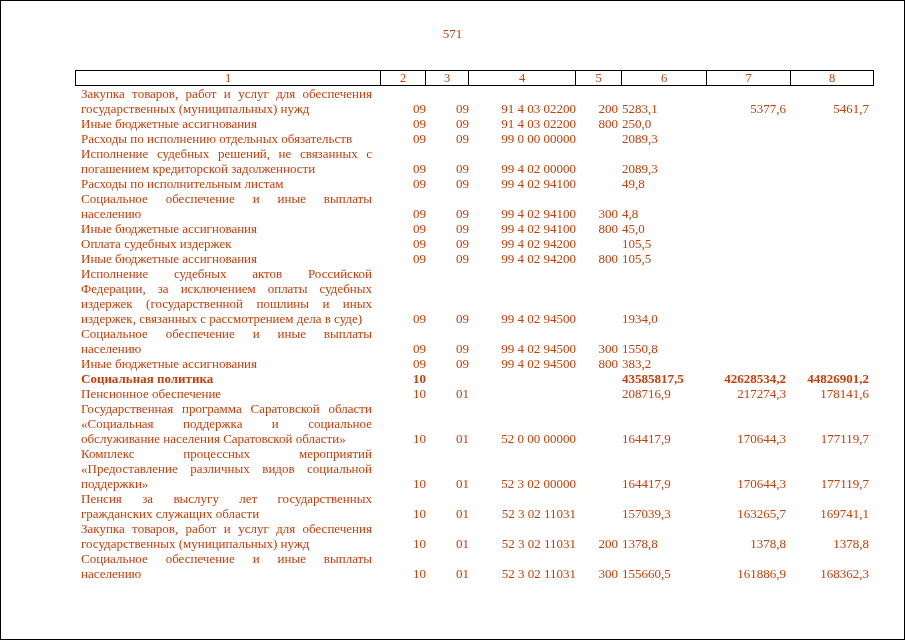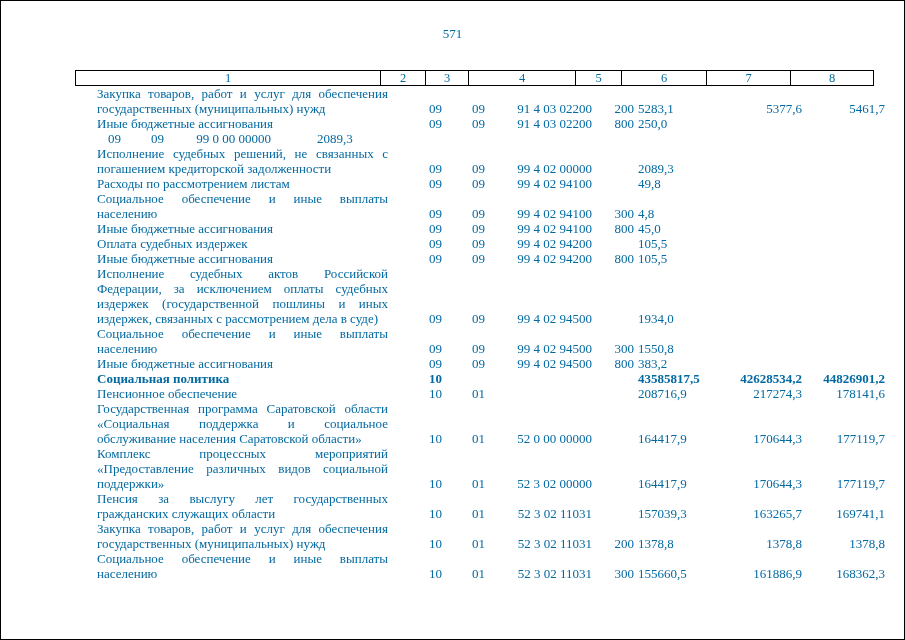--- a/index.html
+++ b/index.html
@@ -7,21 +7,21 @@
     padding: 0;
     background: #e8e8e8;
   }
   .page {
     width: 905px;
     height: 640px;
     box-sizing: border-box;
     background: #ffffff;
     border: 1px solid #000000;
     font-family: "Liberation Serif", "DejaVu Serif", serif;
-    color: #0369a1;
+    color: #c2410c;
     overflow: hidden;
   }
   .page-number {
     text-align: center;
     font-size: 13px;
     margin-top: 25px;
     line-height: 15px;
   }
   .budget-table {
     margin: 29px 0 0 74px;
@@ -61,21 +61,20 @@
   .w4 { width: 107px; }
   .w5 { width: 46px; }
   .w6 { width: 85px; }
   .w7 { width: 84px; }
   .w8 { width: 82px; }
 
   .c-name {
     text-align: justify;
     padding-left: 5px;
     padding-right: 9px;
-    margin-left: 16px;
   }
   .c-center { text-align: right; }
   .c-num5 { text-align: right; padding-right: 4px; }
   .c-num6 { text-align: left; padding-right: 9px; }
   .c-num7 { text-align: right; padding-right: 5px; }
   .c-num8 { text-align: right; padding-right: 4px; }
 </style>
 </head>
 <body>
 
@@ -113,20 +112,21 @@
     <div class="cell w2 c-center">09</div>
     <div class="cell w3 c-center">09</div>
     <div class="cell w4 c-center">91 4 03 02200</div>
     <div class="cell w5 c-num5">800</div>
     <div class="cell w6 c-num6">250,0</div>
     <div class="cell w7 c-num7"></div>
     <div class="cell w8 c-num8"></div>
   </div>
 
   <div class="trow">
+    <div class="cell w1 c-name">Расходы по исполнению отдельных обязательств</div>
     <div class="cell w2 c-center">09</div>
     <div class="cell w3 c-center">09</div>
     <div class="cell w4 c-center">99 0 00 00000</div>
     <div class="cell w5 c-num5"></div>
     <div class="cell w6 c-num6">2089,3</div>
     <div class="cell w7 c-num7"></div>
     <div class="cell w8 c-num8"></div>
   </div>
 
   <div class="trow">
@@ -134,21 +134,21 @@
     <div class="cell w2 c-center">09</div>
     <div class="cell w3 c-center">09</div>
     <div class="cell w4 c-center">99 4 02 00000</div>
     <div class="cell w5 c-num5"></div>
     <div class="cell w6 c-num6">2089,3</div>
     <div class="cell w7 c-num7"></div>
     <div class="cell w8 c-num8"></div>
   </div>
 
   <div class="trow">
-    <div class="cell w1 c-name">Расходы по рассмотрением листам</div>
+    <div class="cell w1 c-name">Расходы по исполнительным листам</div>
     <div class="cell w2 c-center">09</div>
     <div class="cell w3 c-center">09</div>
     <div class="cell w4 c-center">99 4 02 94100</div>
     <div class="cell w5 c-num5"></div>
     <div class="cell w6 c-num6">49,8</div>
     <div class="cell w7 c-num7"></div>
     <div class="cell w8 c-num8"></div>
   </div>
 
   <div class="trow">

